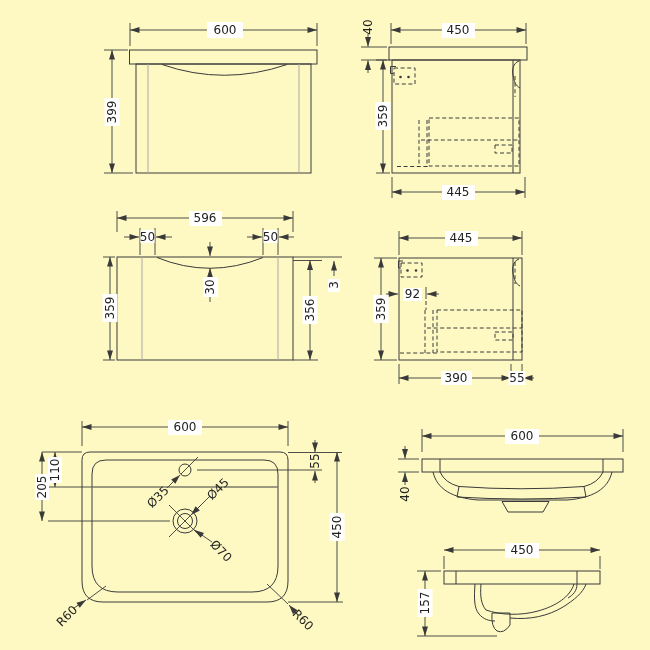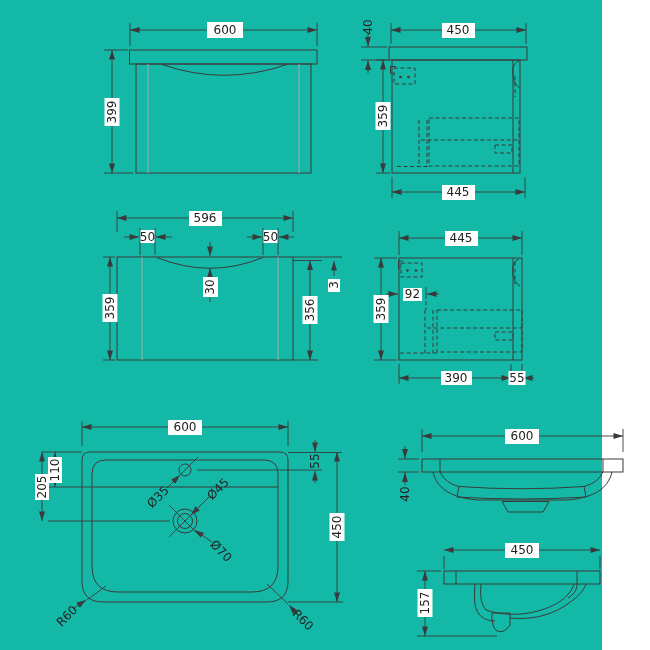--- a/index.html
+++ b/index.html
@@ -1,16 +1,16 @@
 <!DOCTYPE html>
 <html><head>
 <meta charset="utf-8">
 <style>
   html,body{margin:0;padding:0;background:#fff;}
-  .canvas{width:602px;height:650px;background:#14b8a6;position:relative;}
+  .canvas{width:650px;height:650px;background:#fef9c3;position:relative;}
   svg text{font-family:"DejaVu Sans","Liberation Sans",sans-serif;font-size:12px;fill:#222;}
   .ln{stroke:#3a3a3a;fill:none;stroke-width:1;}
   .lt{stroke:#a9a9a9;fill:none;stroke-width:1;}
   .hd{stroke:#3a3a3a;fill:none;stroke-width:1;stroke-dasharray:4 2.6;}
   .dim{stroke:#3a3a3a;fill:none;stroke-width:0.9;}
   .bg{fill:#ffffff;stroke:none;}
   .dot{fill:#3a3a3a;stroke:none;}
   .anchor{text-anchor:middle;}
 </style>
 </head>

